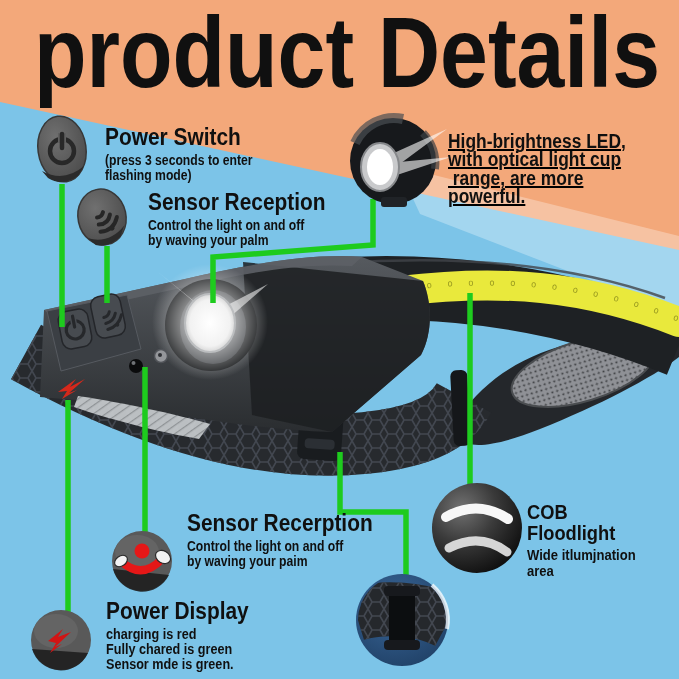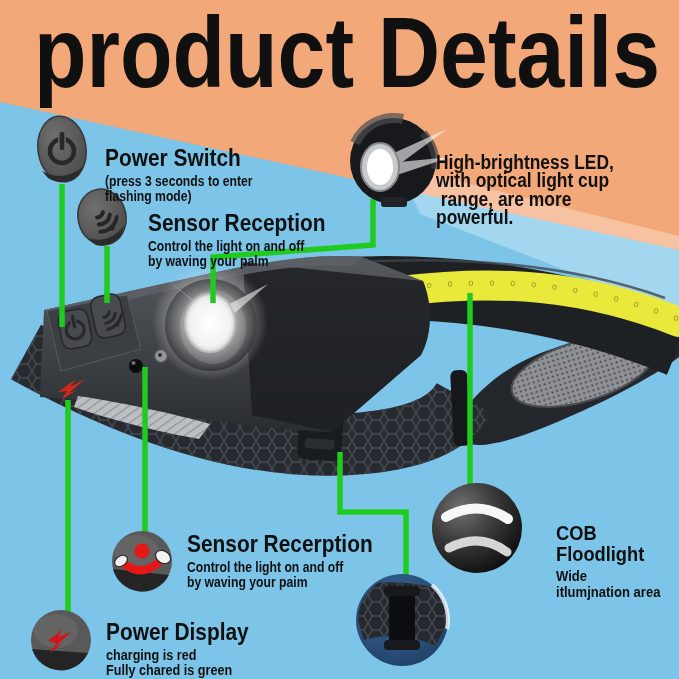--- a/index.html
+++ b/index.html
@@ -22,21 +22,21 @@
   }
   .co-title{font-size:24px;line-height:1;}
   .co-desc{font-size:15px;margin-top:4px;}
   #co-led .co-title{font-size:20px;line-height:0.92;}
   #co-cob .co-title{font-size:21px;}
   #co-headband .co-title{font-size:22px;}
   #co-powerdisplay .co-desc{font-size:14.5px;line-height:1.05;}
   #co-recerption .co-desc{font-size:14px;}
   #co-sensor .co-desc{font-size:14px;}
   #co-power .co-desc{font-size:14px;}
-  .co{position:absolute;z-index:3;margin-top:21px;}
+  .co{position:absolute;z-index:3;}
 </style>
 </head>
 <body>
 
 <div id="stage">
 
   <div class="bg" id="banner"></div>
   <div class="bg" id="beam"></div>
 
   <svg id="scene" width="679" height="679" viewBox="0 0 679 679">
@@ -238,27 +238,27 @@
     <div class="txt cond co-desc" style="position:static;">(press 3 seconds to enter
 flashing mode)</div>
   </div>
 
   <div class="co" id="co-sensor" style="left:148px;top:190px;">
     <div class="txt cond co-title" style="position:static;">Sensor Reception</div>
     <div class="txt cond co-desc" style="position:static;">Control the light on and off
 by waving your palm</div>
   </div>
 
-  <div class="co" id="co-led" style="left:436px;top:132px;">
+  <div class="co" id="co-led" style="left:448px;top:132px;text-decoration:underline;">
     <div class="txt cond co-title" style="position:static;">High-brightness LED,
 with optical light cup
 &nbsp;range, are more powerful.</div>
   </div>
 
-  <div class="co" id="co-cob" style="left:556px;top:501px;">
+  <div class="co" id="co-cob" style="left:527px;top:501px;">
     <div class="txt cond co-title" style="position:static;">COB Floodlight</div>
     <div class="txt cond co-desc" style="position:static;">Wide itlumjnation area</div>
   </div>
 
   <div class="co" id="co-recerption" style="left:187px;top:511px;">
     <div class="txt cond co-title" style="position:static;">Sensor Recerption</div>
     <div class="txt cond co-desc" style="position:static;">Control the light on and off
 by waving your paim</div>
   </div>
 

